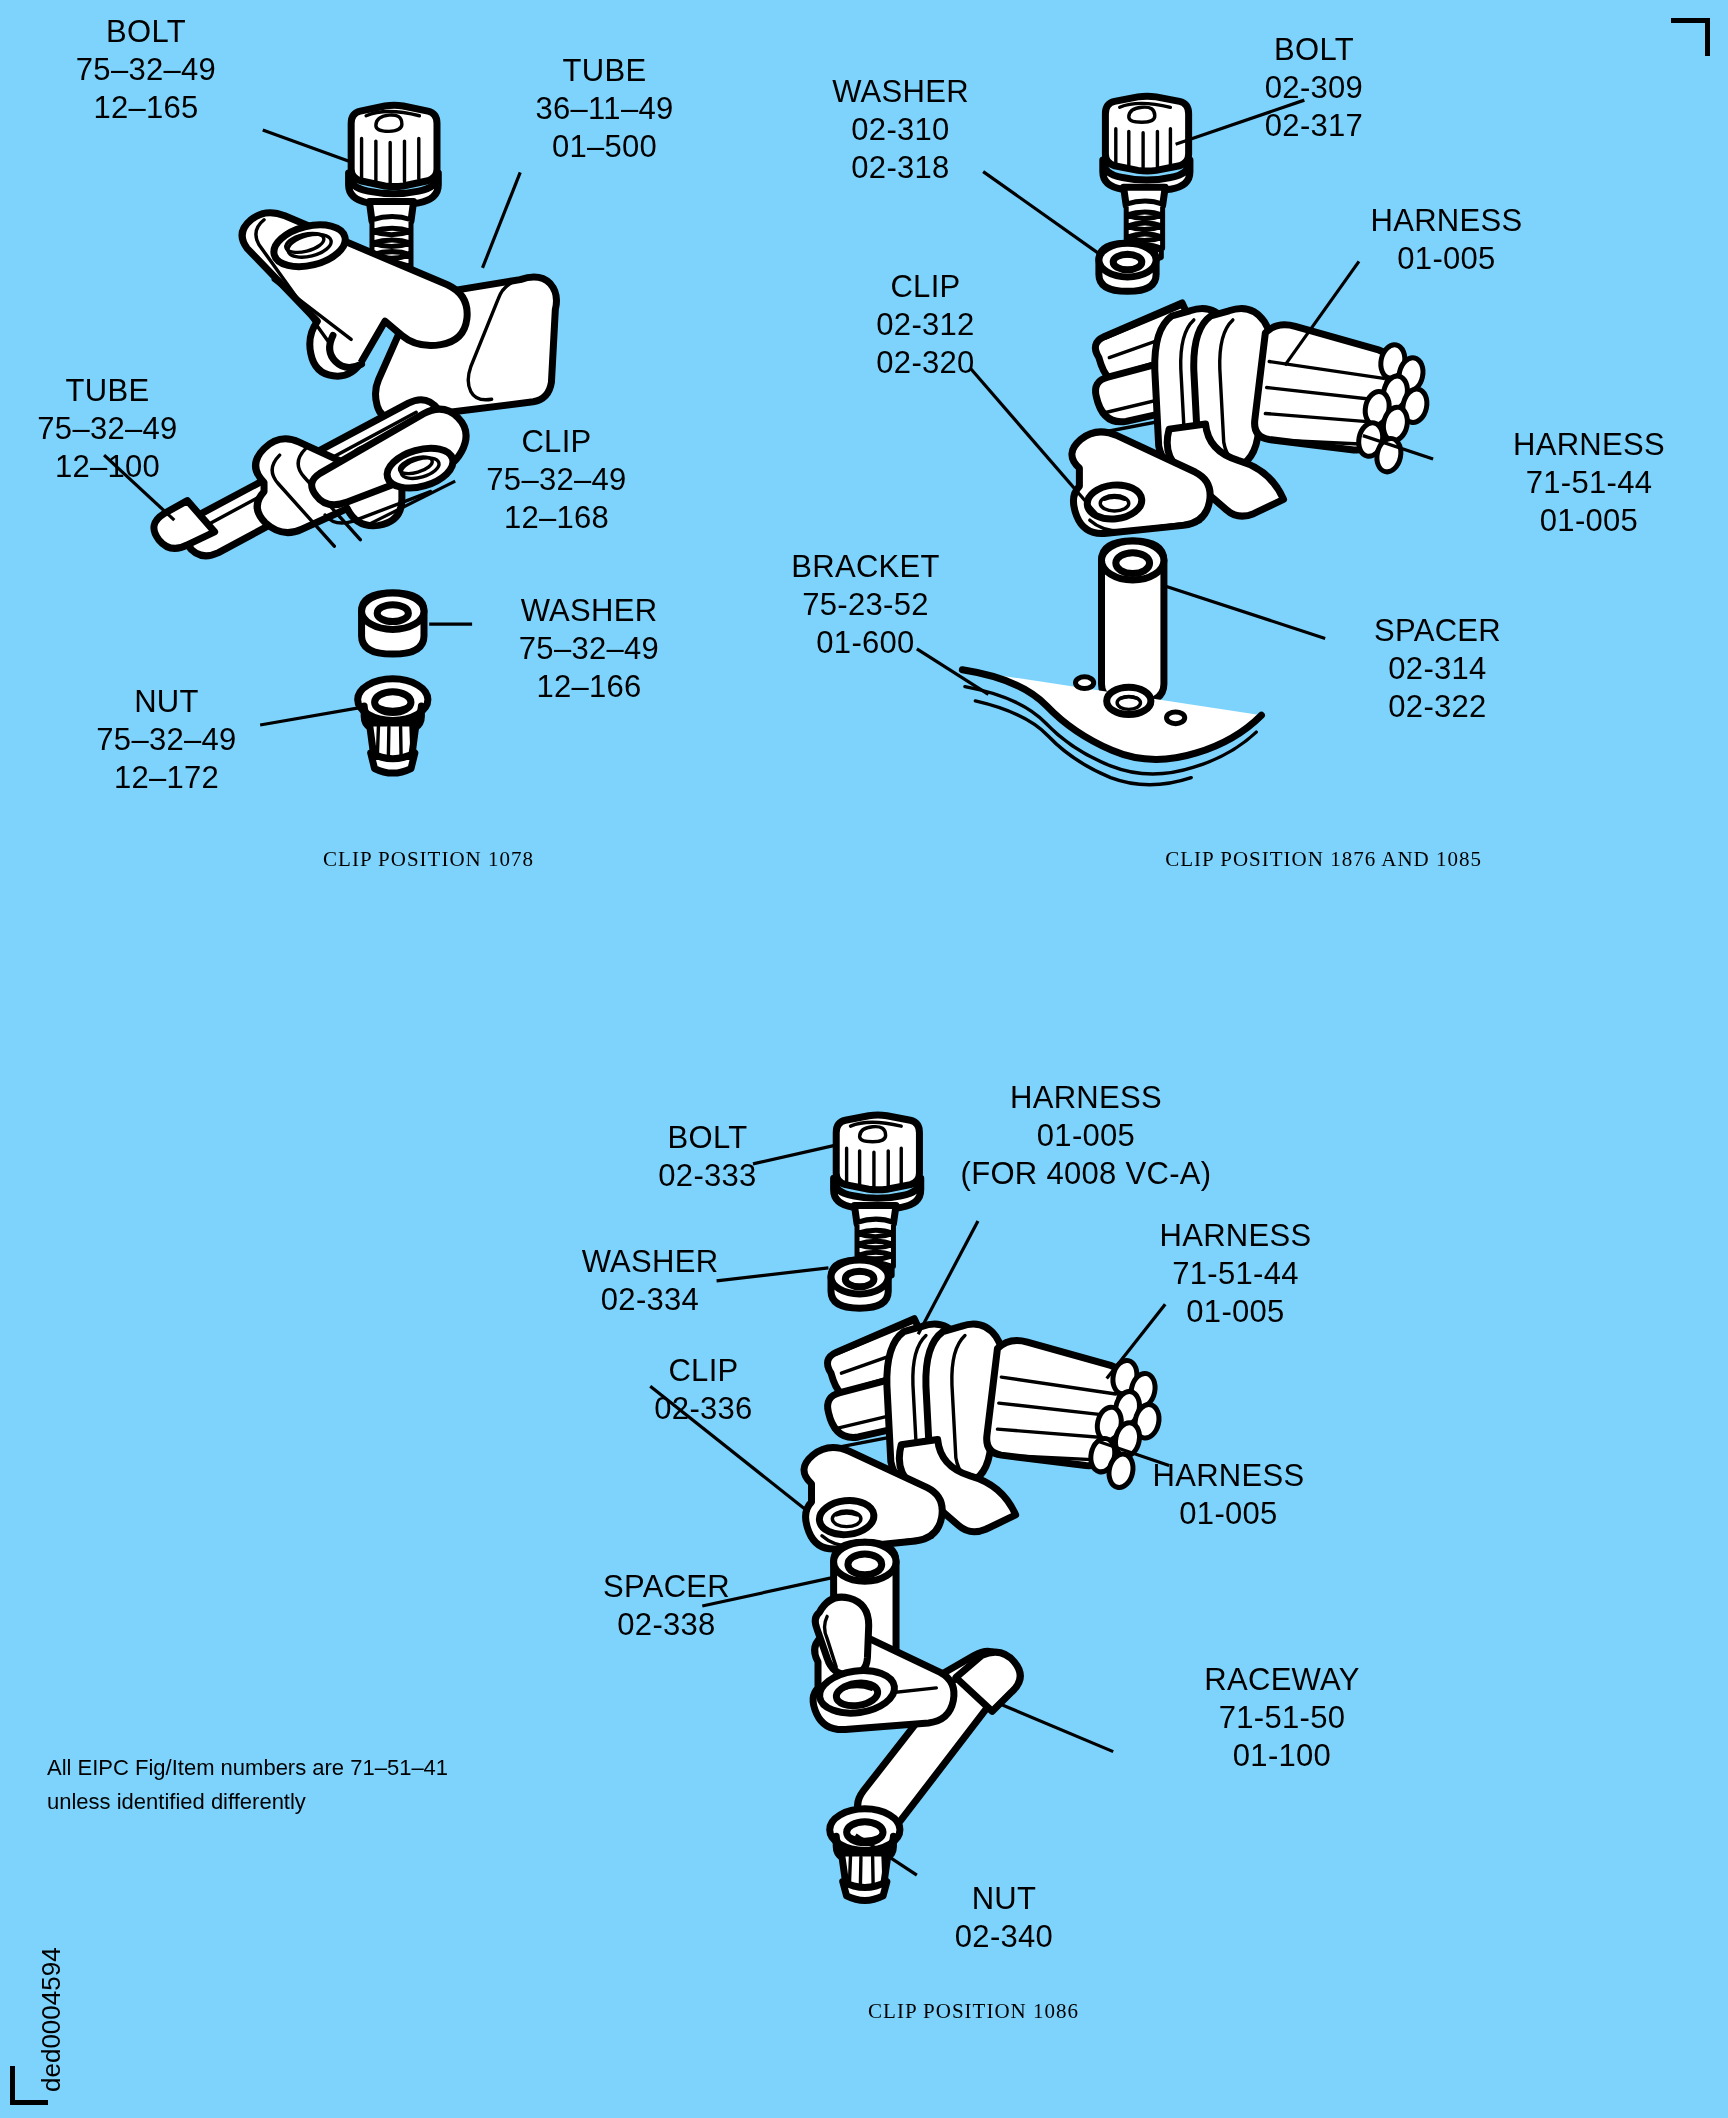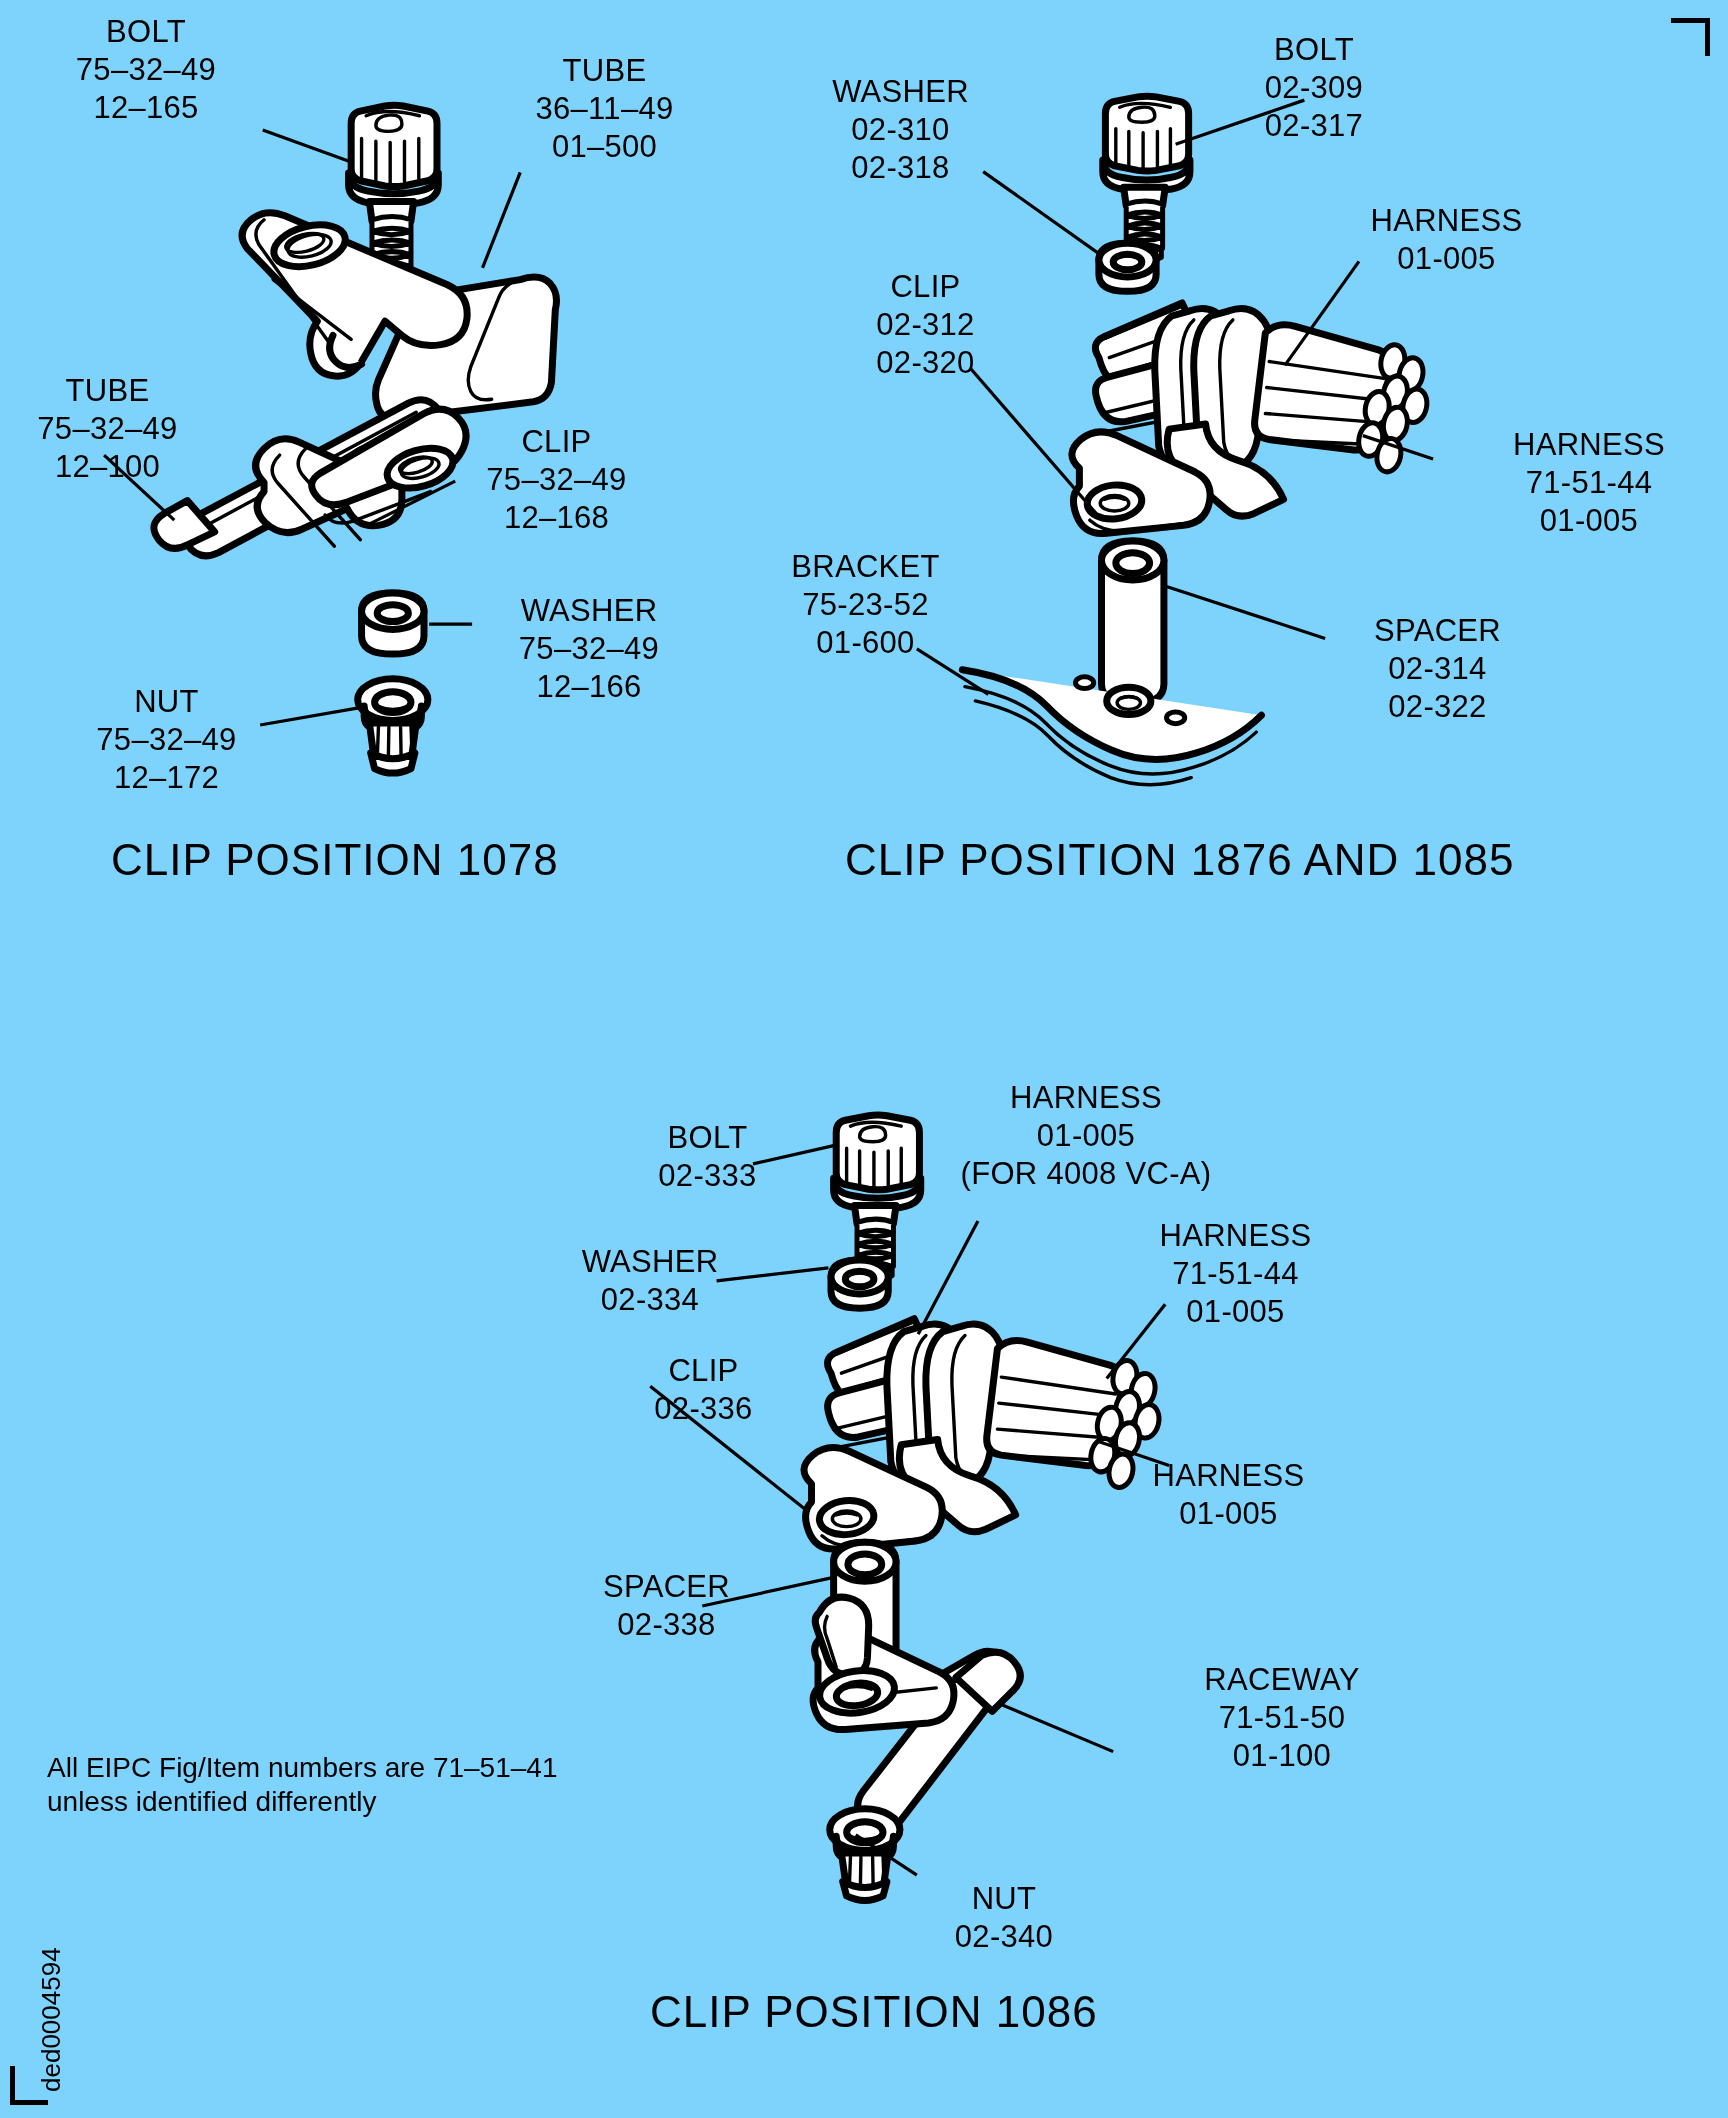--- a/index.html
+++ b/index.html
@@ -21,31 +21,31 @@
     font-family:"Liberation Sans", sans-serif;
     font-size:31px;
     line-height:38px;
     letter-spacing:0.3px;
     white-space:pre;
     color:#000;
   }
   .lbl.c{text-align:center;}
   .cap{
     position:absolute;
-    font-family:Liberation Sans, sans-serif;
-    font-size:44px;
+    font-family:Liberation Serif, serif;
+    font-size:21px;
     line-height:39px;
     letter-spacing:1px;
     white-space:pre;
-    text-align:left;
+    text-align:right;
   }
   .note{
     position:absolute;
     font-family:"Liberation Sans", sans-serif;
-    font-size:28px;
+    font-size:22px;
     line-height:34px;
     white-space:pre;
   }
   .vcode{
     position:absolute;
     font-family:"Liberation Sans", sans-serif;
     font-size:26px;
     white-space:pre;
     transform-origin:0 0;
     transform:rotate(-90deg);

